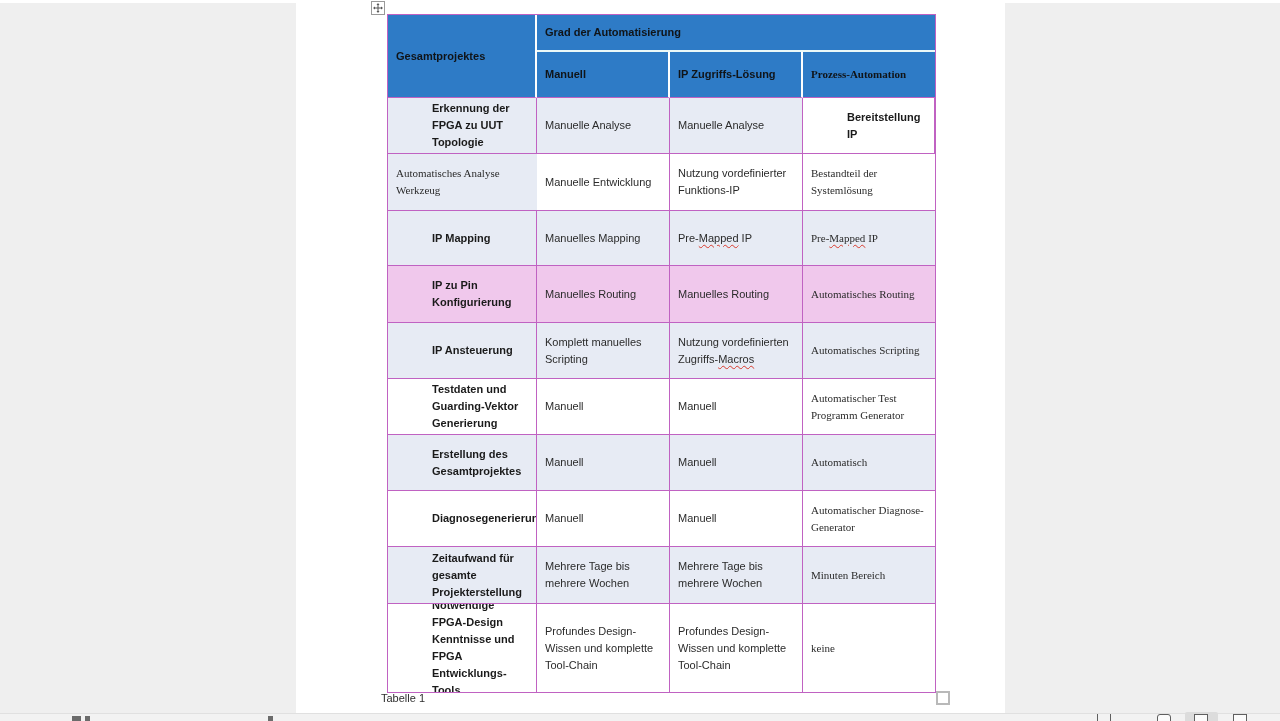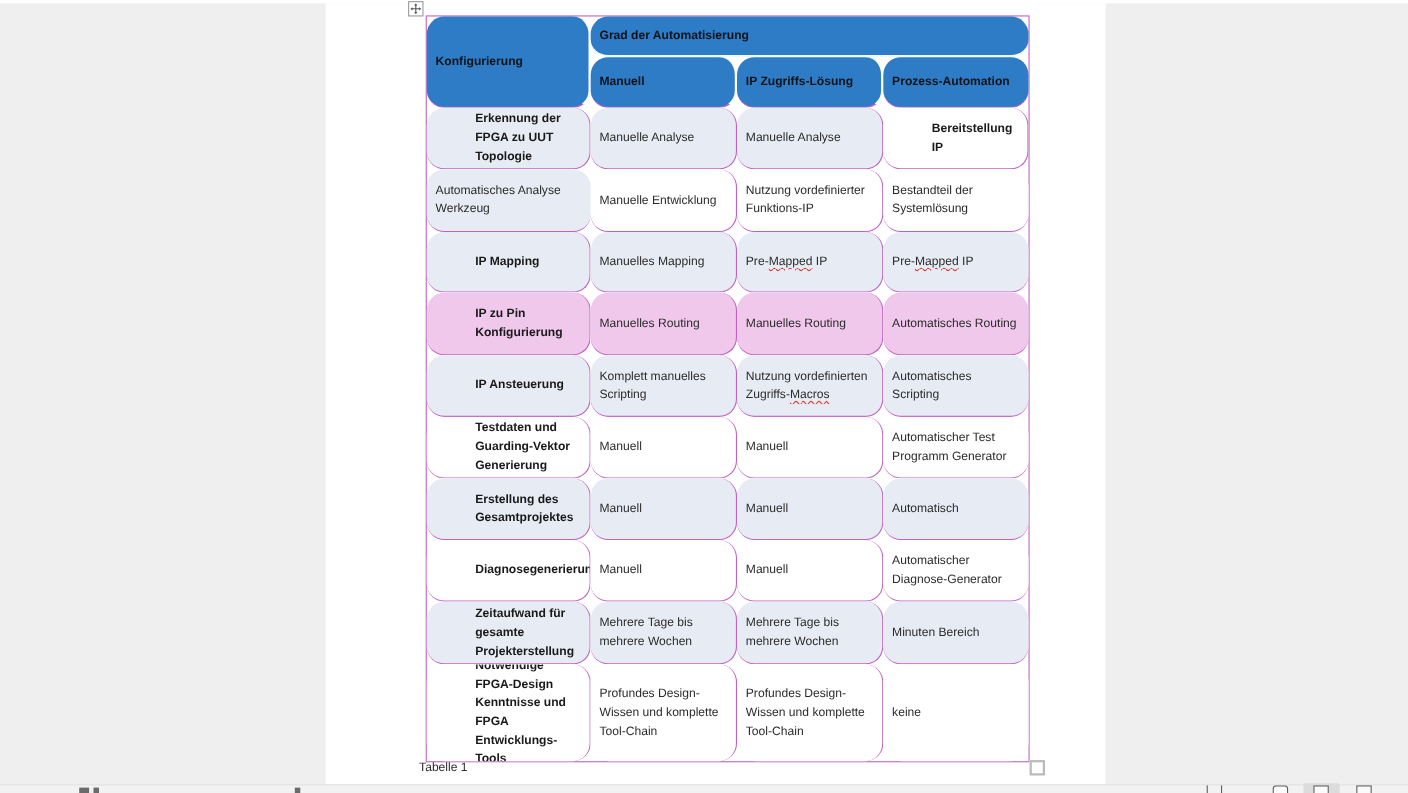--- a/index.html
+++ b/index.html
@@ -42,23 +42,22 @@
     border:1.5px solid var(--border,#c062c2);
     background:#fff;
   }
   .cell {
     display:flex; align-items:center;
     padding:3px 8px;
     font-size:11px; line-height:17px; color:#2b2b2b;
     border-right:1px solid var(--border,#c062c2);
     border-bottom:1px solid var(--border,#c062c2);
     overflow:hidden;
-    border-radius:16px;
-  }
-  .cell.last-col { border-right:none; }
+  }
+  .cell.last-col { border-right:none;font-family:Liberation Serif, serif; }
   .cell.last-row { border-bottom:none; }
   .cell.bold { font-weight:bold; color:#1a1a1a;padding-left:44px; }
   .hcell {
     background:var(--hblue,#2e7bc6);
     font-weight:bold; color:#101418;
   }
   .hcell-factor { grid-row:1/3; grid-column:1; border-right:2px solid #fdfefe; }
   .hcell-group  { grid-row:1; grid-column:2/5; border-right:none; border-bottom:2px solid #ecf9f8; }
   .hcell-sub    { grid-row:2; }
   .hcell-sub.mid { border-right:2px solid #fdfefe; }
@@ -111,21 +110,21 @@
     <polygon points="6,12 4.2,9.6 7.8,9.6" fill="#555"></polygon>
     <polygon points="0,6 2.4,4.2 2.4,7.8" fill="#555"></polygon>
     <polygon points="12,6 9.6,4.2 9.6,7.8" fill="#555"></polygon>
   </svg>
 </div>
 
 <div class="text-cursor"></div>
 
 <div class="doc-table" id="docTable">
   <div class="cell hcell hcell-factor">
-    <span>Konfigurierung</span>
+    <span>Gesamtprojektes</span>
   </div>
   <div class="cell hcell hcell-group">
     <span>Grad der Automatisierung</span>
   </div>
   <div class="cell hcell hcell-sub mid">
     <span>Manuell</span>
   </div>
   <div class="cell hcell hcell-sub mid">
     <span>IP Zugriffs-Lösung</span>
   </div>

